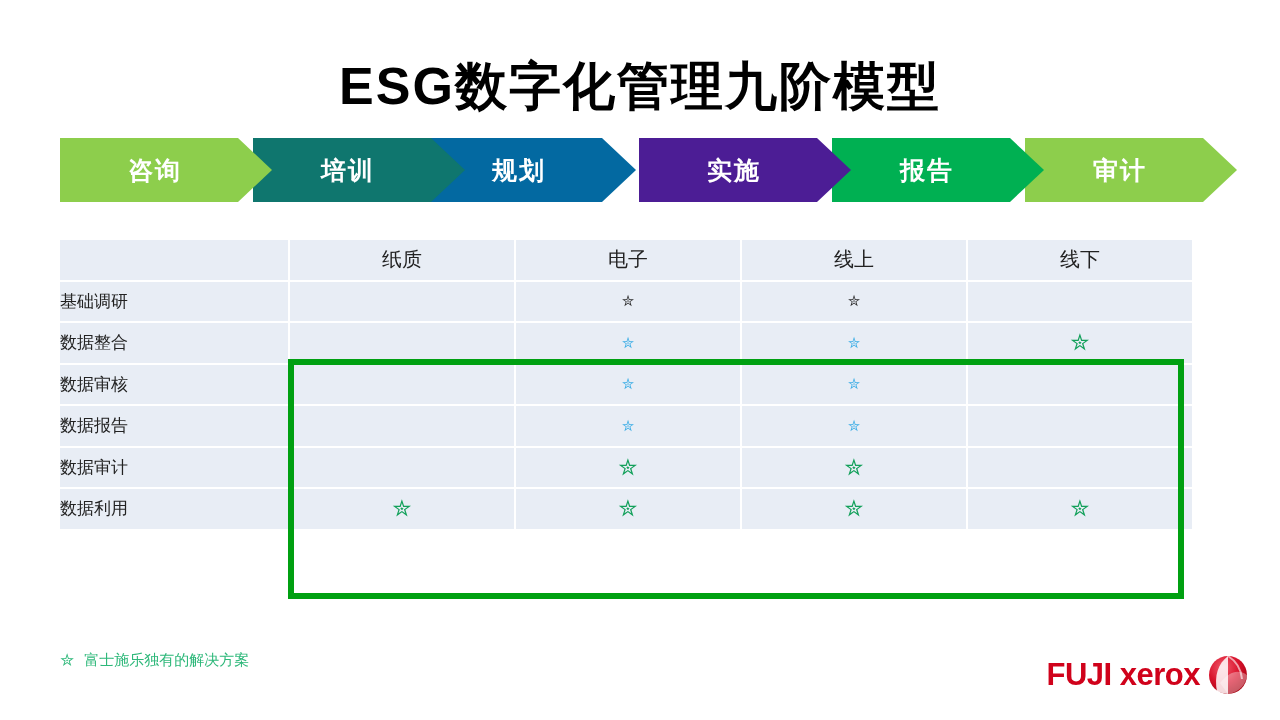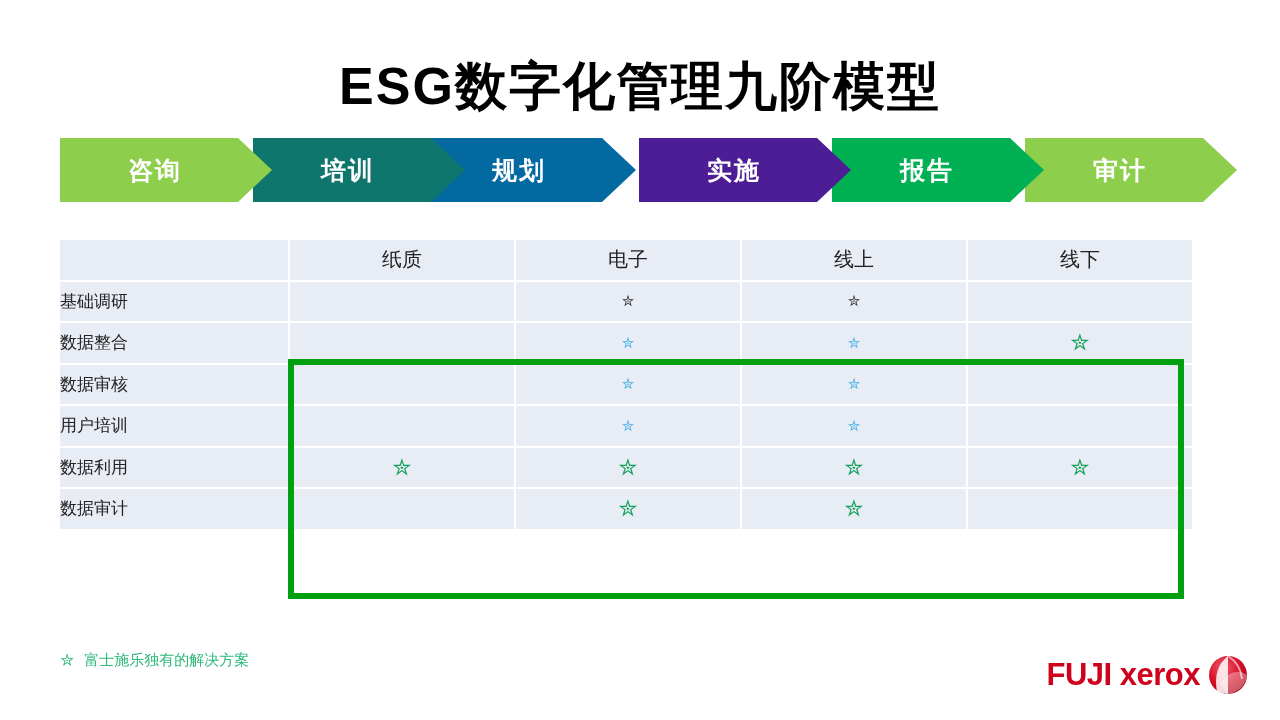--- a/index.html
+++ b/index.html
@@ -201,39 +201,39 @@
         <td class="data-cell col-data"><span class="star star-green">✮</span></td>
       </tr>
       <tr>
         <td class="row-label col-label">数据审核</td>
         <td class="data-cell col-data"><span class="star star-empty"></span></td>
         <td class="data-cell col-data"><span class="star star-blue">✮</span></td>
         <td class="data-cell col-data"><span class="star star-blue">✮</span></td>
         <td class="data-cell col-data"><span class="star star-empty"></span></td>
       </tr>
       <tr>
-        <td class="row-label col-label">用户培训</td>
-        <td class="data-cell col-data"><span class="star star-empty"></span></td>
-        <td class="data-cell col-data"><span class="star star-blue">✮</span></td>
-        <td class="data-cell col-data"><span class="star star-blue">✮</span></td>
+        <td class="row-label col-label">数据报告</td>
+        <td class="data-cell col-data"><span class="star star-empty"></span></td>
+        <td class="data-cell col-data"><span class="star star-blue">✮</span></td>
+        <td class="data-cell col-data"><span class="star star-blue">✮</span></td>
+        <td class="data-cell col-data"><span class="star star-empty"></span></td>
+      </tr>
+      <tr>
+        <td class="row-label col-label">数据审计</td>
+        <td class="data-cell col-data"><span class="star star-empty"></span></td>
+        <td class="data-cell col-data"><span class="star star-green">✮</span></td>
+        <td class="data-cell col-data"><span class="star star-green">✮</span></td>
         <td class="data-cell col-data"><span class="star star-empty"></span></td>
       </tr>
       <tr>
         <td class="row-label col-label">数据利用</td>
         <td class="data-cell col-data"><span class="star star-green">✮</span></td>
         <td class="data-cell col-data"><span class="star star-green">✮</span></td>
         <td class="data-cell col-data"><span class="star star-green">✮</span></td>
         <td class="data-cell col-data"><span class="star star-green">✮</span></td>
-      </tr>
-      <tr>
-        <td class="row-label col-label">数据审计</td>
-        <td class="data-cell col-data"><span class="star star-empty"></span></td>
-        <td class="data-cell col-data"><span class="star star-green">✮</span></td>
-        <td class="data-cell col-data"><span class="star star-green">✮</span></td>
-        <td class="data-cell col-data"><span class="star star-empty"></span></td>
       </tr>
     </tbody>
 </table>
 
 <div id="highlight-box"></div>
 
 <div id="footnote">
   <span class="star-legend">✮</span>
   <span>富士施乐独有的解决方案</span>
 </div>

